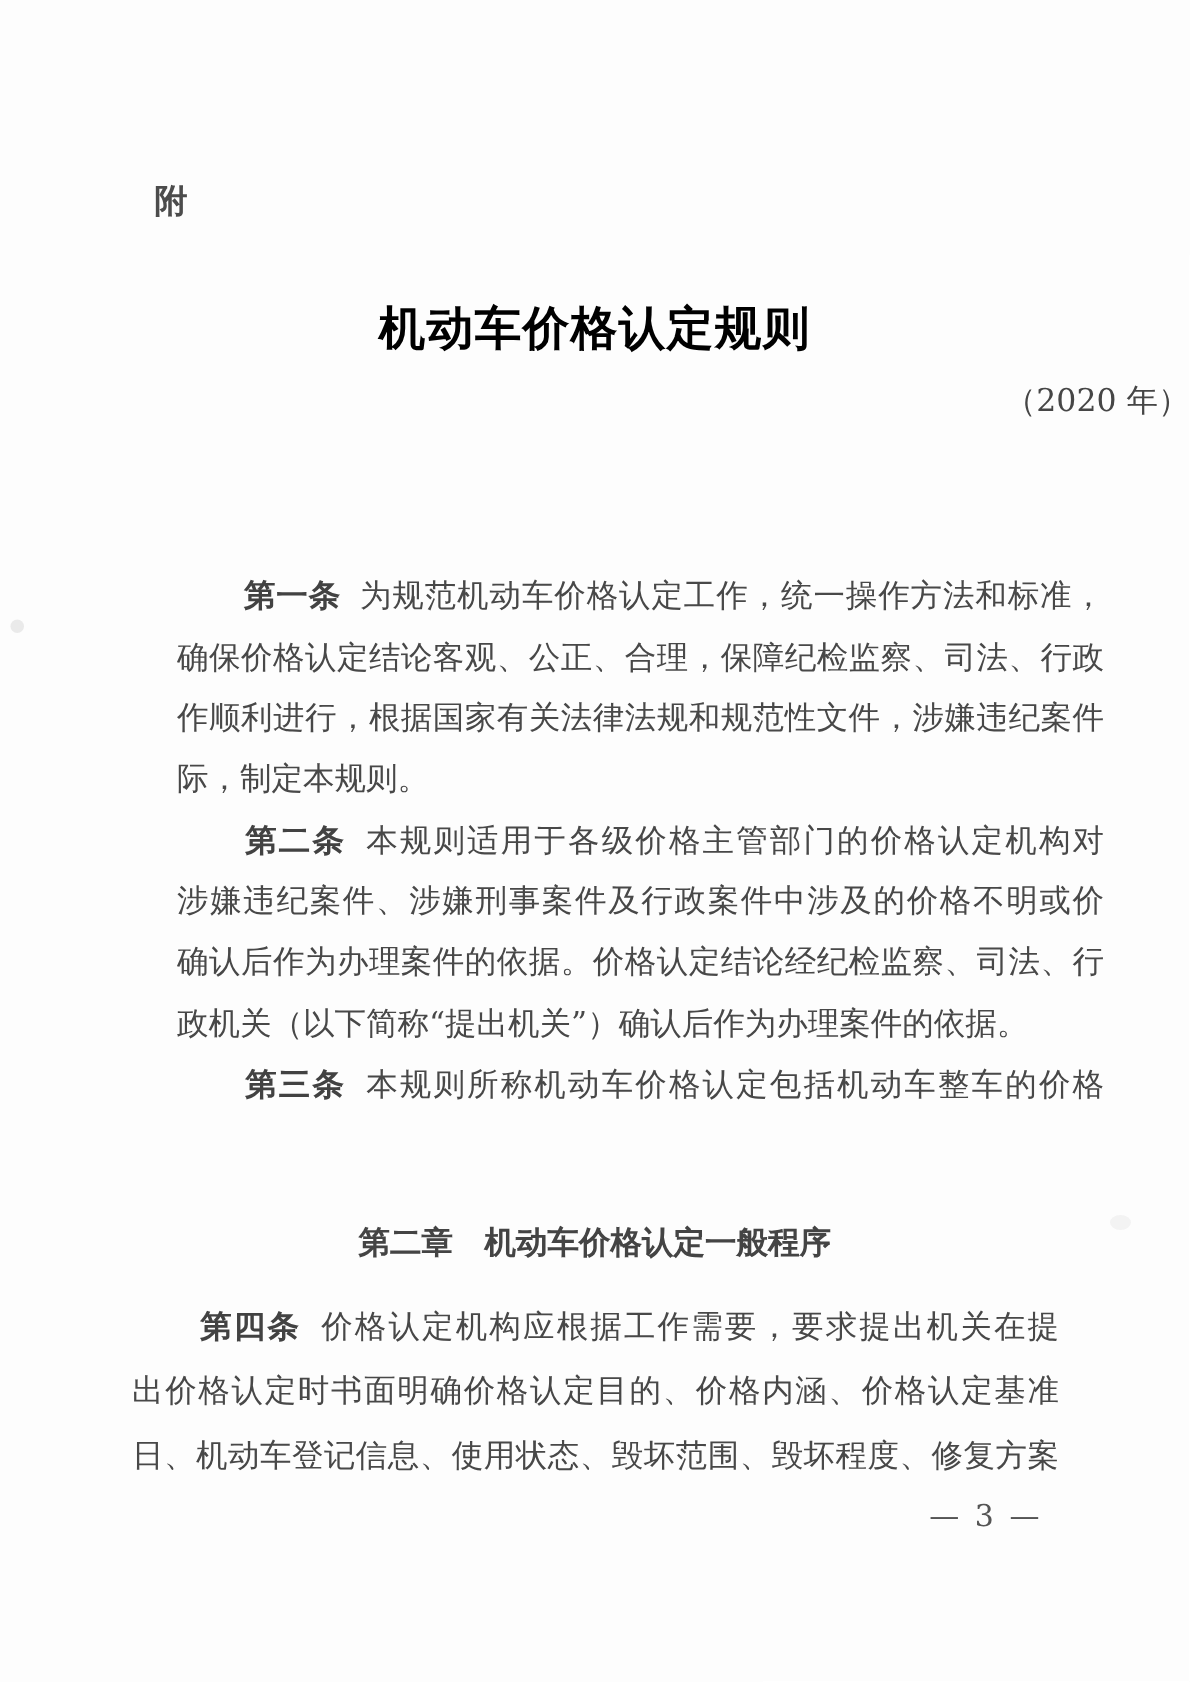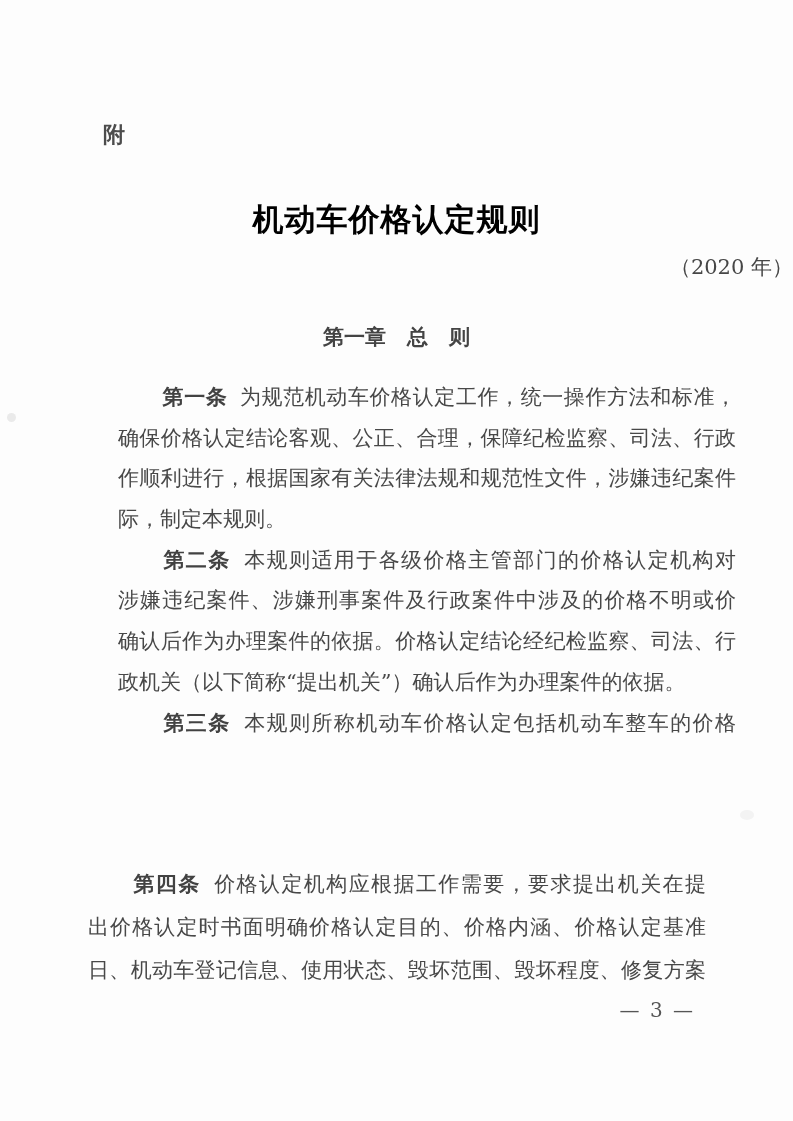--- a/index.html
+++ b/index.html
@@ -108,21 +108,20 @@
 <body>
 
 <div class="page">
 
   <div class="attachment">附</div>
 
   <div class="title">机动车价格认定规则</div>
 
   <div class="subtitle">（2020 年）</div>
 
-  <div class="chapter-heading ch1">第一章　总　则</div>
 
   <div class="body-block body-main">
 
     <div class="article">
       <div class="line just"><span class="indent"></span><i class="alabel">第一条</i><span class="lgap"></span><span>为规范机动车价格认定工作，统一操作方法和标准，</span></div>
       <div>
           <div class="line just">确保价格认定结论客观、公正、合理，保障纪检监察、司法、行政工</div>
           <div class="line just">作顺利进行，根据国家有关法律法规和规范性文件，涉嫌违纪案件</div>
         </div>
       <div class="line short">际，制定本规则。</div>
@@ -137,20 +136,21 @@
       <div class="line short">政机关（以下简称“提出机关”）确认后作为办理案件的依据。</div>
     </div>
 
     <div class="article">
       <div class="line just"><span class="indent"></span><i class="alabel">第三条</i><span class="lgap"></span><span>本规则所称机动车价格认定包括机动车整车的价格</span></div>
       <div></div>
     </div>
 
   </div>
 
+  <div class="chapter-heading ch2">第二章　机动车价格认定一般程序</div>
 
   <div class="body-block body-art4">
     <div class="article">
       <div class="line just"><span class="indent"></span><i class="alabel">第四条</i><span class="lgap"></span><span>价格认定机构应根据工作需要，要求提出机关在提</span></div>
       <div>
           <div class="line just">出价格认定时书面明确价格认定目的、价格内涵、价格认定基准</div>
           <div class="line just">日、机动车登记信息、使用状态、毁坏范围、毁坏程度、修复方案等</div>
         </div>
     </div>
   </div>

